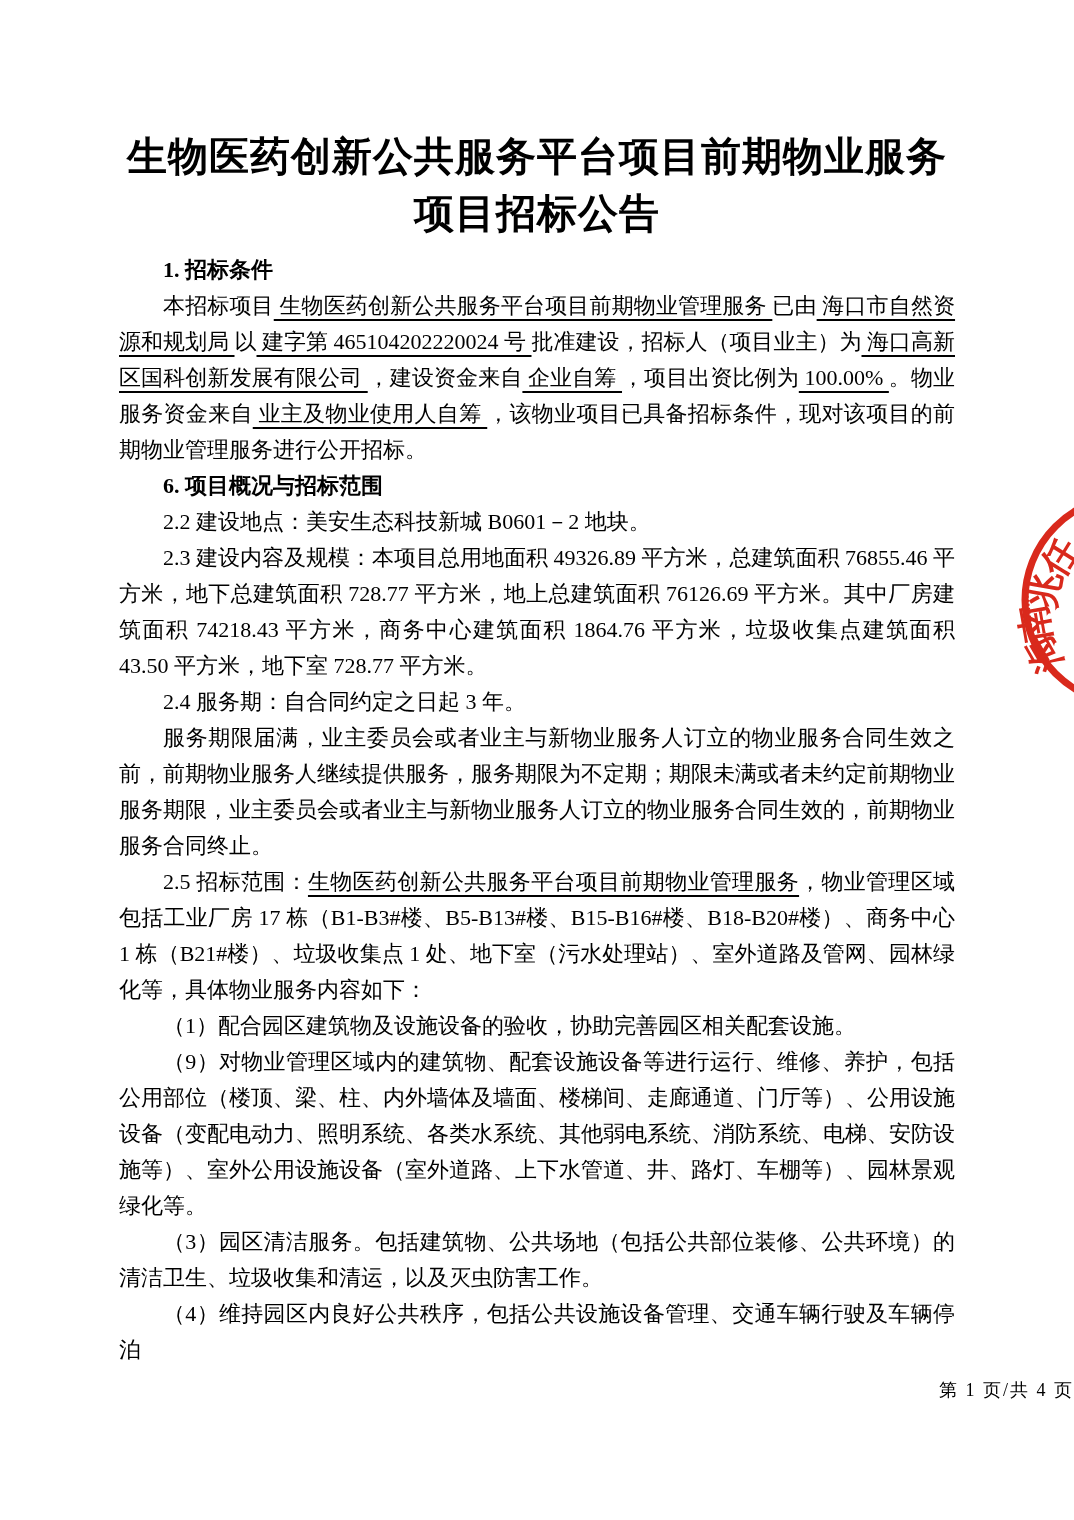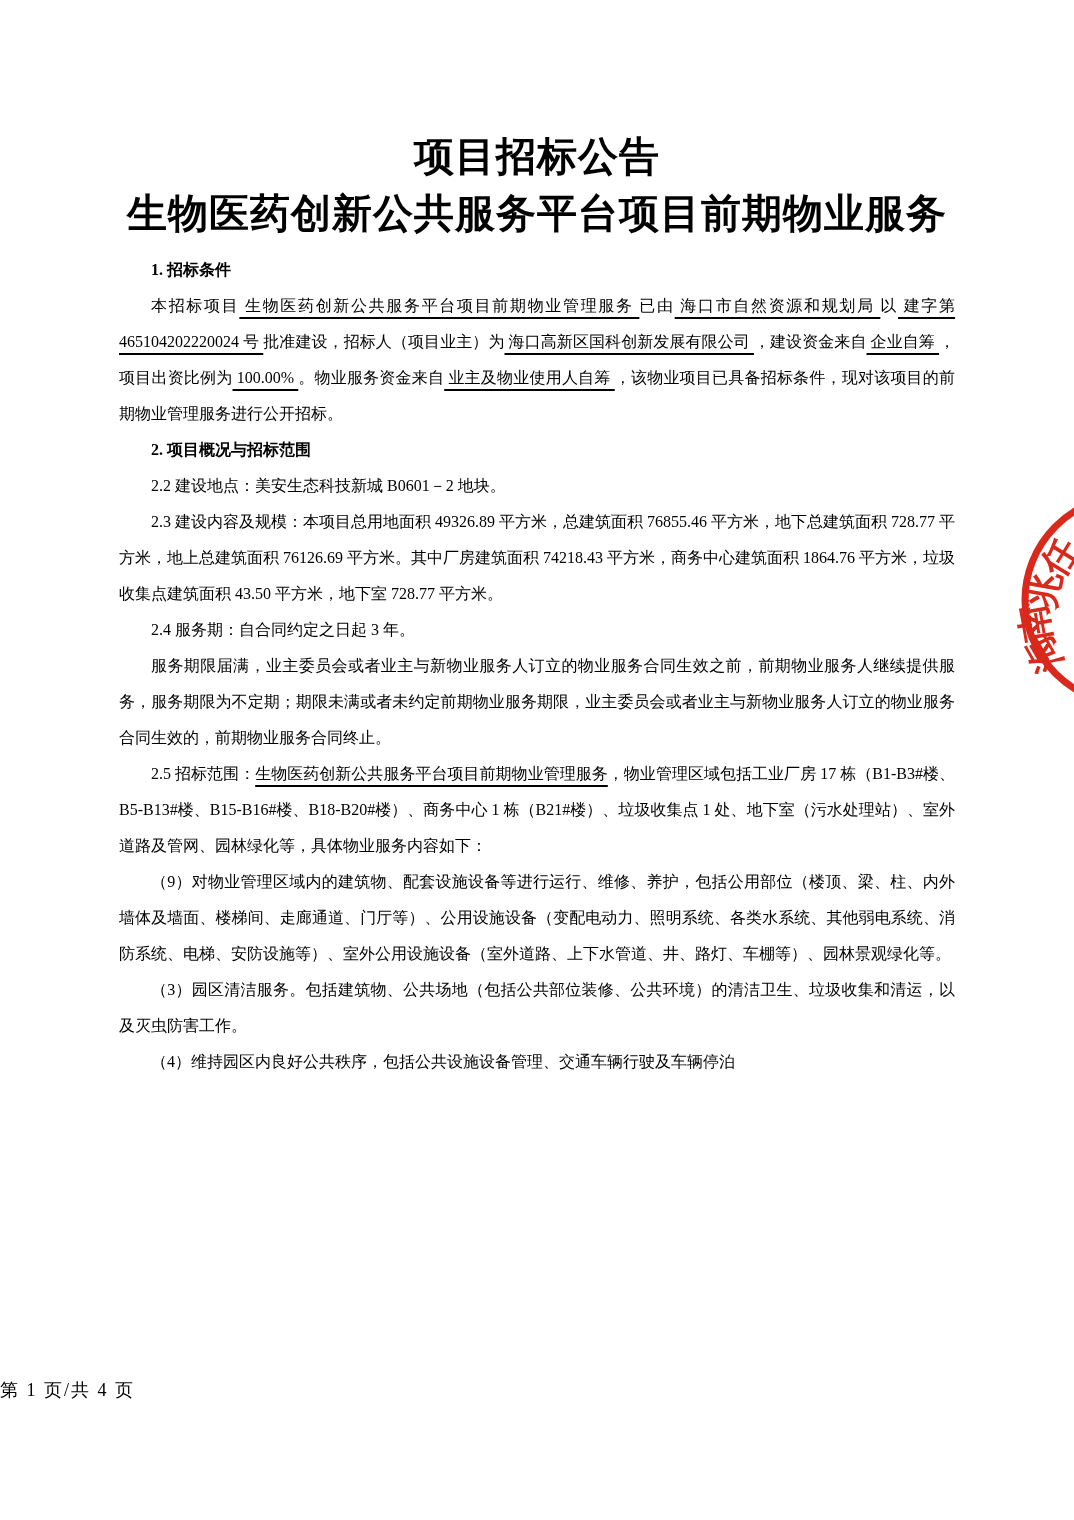--- a/index.html
+++ b/index.html
@@ -16,41 +16,41 @@
     padding-top:128px;
     text-align:center;
     font-size:40px;
     font-weight:bold;
     line-height:57px;
     letter-spacing:1px;
   }
   .doc-body {
     margin:10px auto 4px auto;
     width:836px;
-    font-size:16px;
+    font-size:22px;
     line-height:36px;
     text-align:justify;
   }
   .para {
     margin:0;
     text-indent:2em;
   }
   .para.heading {
     font-weight:bold;
   }
   .u {
     text-decoration:underline;
     text-underline-offset:6px;
     text-decoration-thickness:1.5px;
   }
   .footer {
     position:absolute;
     left:0; right:0;
     top:1378px;
-    text-align:left;
+    text-align:right;
     font-size:18px;
     letter-spacing:2px;
   }
   .stamp {
     position:absolute;
     left:1000px;
     top:470px;
     pointer-events:none;
   }
   .seal-char {
@@ -60,33 +60,34 @@
     text-anchor:middle;
     dominant-baseline:central;
   }
 </style>
 </head>
 <body>
 
 <div class="page">
 
   <div class="title">
+    <div>生物医药创新公共服务平台项目前期物业服务</div>
     <div>项目招标公告</div>
-    <div>生物医药创新公共服务平台项目前期物业服务</div>
   </div>
 
   <div class="doc-body" id="doc-body">
       <p class="para heading"><span>1. 招标条件</span></p>
       <p class="para"><span>本招标项目</span><span class="u"> 生物医药创新公共服务平台项目前期物业管理服务 </span><span>已由</span><span class="u"> 海口市自然资源和规划局 </span><span>以</span><span class="u"> 建字第 465104202220024 号 </span><span>批准建设，招标人（项目业主）为</span><span class="u"> 海口高新区国科创新发展有限公司 </span><span>，建设资金来自</span><span class="u"> 企业自筹 </span><span>，项目出资比例为</span><span class="u"> 100.00% </span><span>。物业服务资金来自</span><span class="u"> 业主及物业使用人自筹 </span><span>，该物业项目已具备招标条件，现对该项目的前期物业管理服务进行公开招标。</span></p>
-      <p class="para heading"><span>2. 项目概况与招标范围</span></p>
+      <p class="para heading"><span>6. 项目概况与招标范围</span></p>
       <p class="para"><span>2.2 建设地点：美安生态科技新城 B0601－2 地块。</span></p>
       <p class="para"><span>2.3 建设内容及规模：本项目总用地面积 49326.89 平方米，总建筑面积 76855.46 平方米，地下总建筑面积 728.77 平方米，地上总建筑面积 76126.69 平方米。其中厂房建筑面积 74218.43 平方米，商务中心建筑面积 1864.76 平方米，垃圾收集点建筑面积 43.50 平方米，地下室 728.77 平方米。</span></p>
       <p class="para"><span>2.4 服务期：自合同约定之日起 3 年。</span></p>
       <p class="para"><span>服务期限届满，业主委员会或者业主与新物业服务人订立的物业服务合同生效之前，前期物业服务人继续提供服务，服务期限为不定期；期限未满或者未约定前期物业服务期限，业主委员会或者业主与新物业服务人订立的物业服务合同生效的，前期物业服务合同终止。</span></p>
       <p class="para"><span>2.5 招标范围：</span><span class="u">生物医药创新公共服务平台项目前期物业管理服务</span><span>，物业管理区域包括工业厂房 17 栋（B1-B3#楼、B5-B13#楼、B15-B16#楼、B18-B20#楼）、商务中心 1 栋（B21#楼）、垃圾收集点 1 处、地下室（污水处理站）、室外道路及管网、园林绿化等，具体物业服务内容如下：</span></p>
+      <p class="para"><span>（1）配合园区建筑物及设施设备的验收，协助完善园区相关配套设施。</span></p>
       <p class="para"><span>（9）对物业管理区域内的建筑物、配套设施设备等进行运行、维修、养护，包括公用部位（楼顶、梁、柱、内外墙体及墙面、楼梯间、走廊通道、门厅等）、公用设施设备（变配电动力、照明系统、各类水系统、其他弱电系统、消防系统、电梯、安防设施等）、室外公用设施设备（室外道路、上下水管道、井、路灯、车棚等）、园林景观绿化等。</span></p>
       <p class="para"><span>（3）园区清洁服务。包括建筑物、公共场地（包括公共部位装修、公共环境）的清洁卫生、垃圾收集和清运，以及灭虫防害工作。</span></p>
       <p class="para"><span>（4）维持园区内良好公共秩序，包括公共设施设备管理、交通车辆行驶及车辆停泊</span></p>
     </div>
 
   <div class="footer">第 1 页/共 4 页</div>
 
   <svg class="stamp" width="260" height="270">
     <circle id="seal-ring" cx="129" cy="130" r="104" fill="none" stroke-width="7" stroke="#d9291c"></circle>
     <line id="seal-serial" x1="26" y1="118" x2="31" y2="158" stroke-width="3" stroke-dasharray="2,2" stroke="#d9291c"></line>

